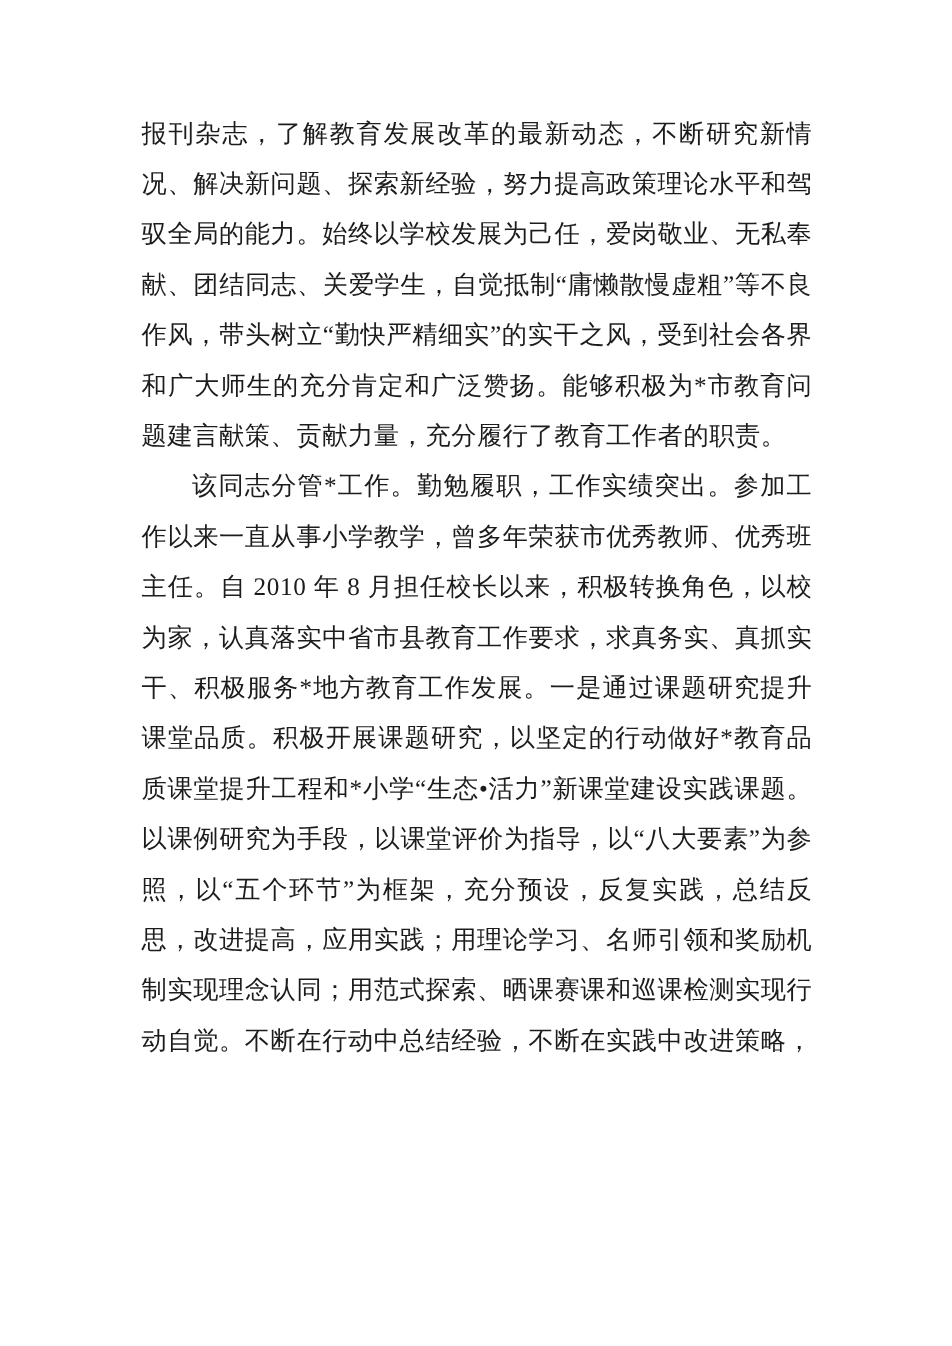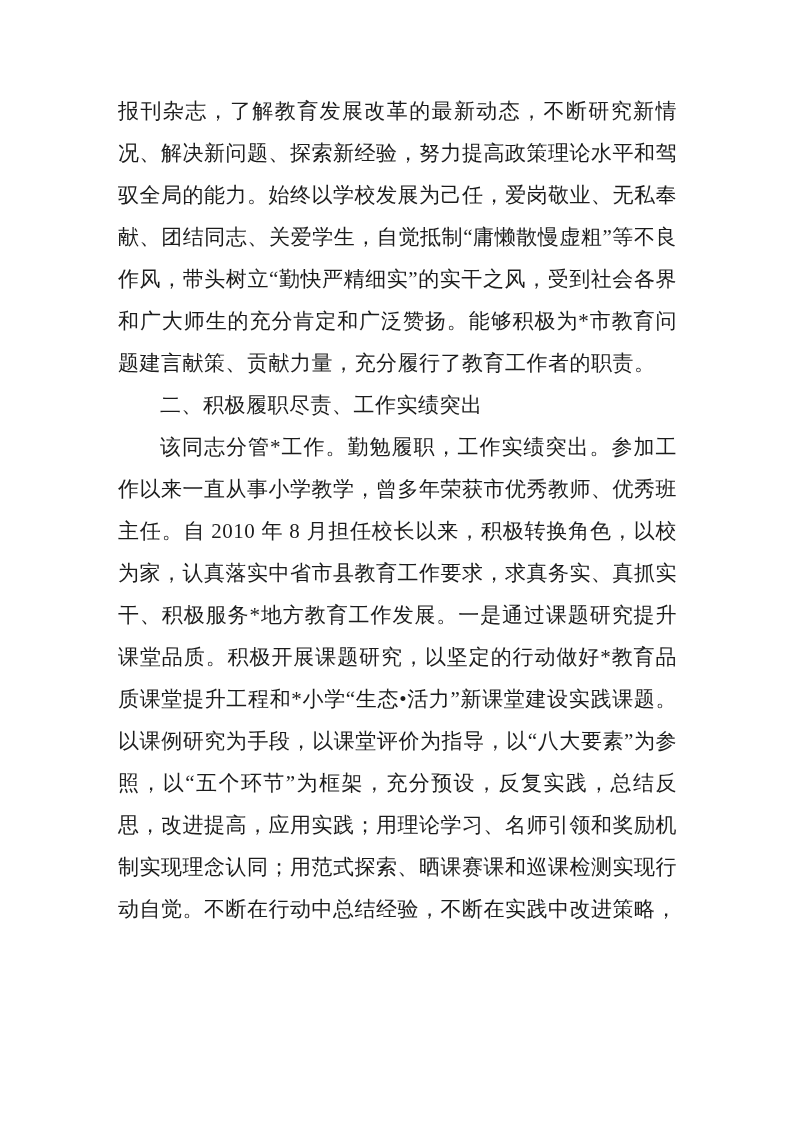--- a/index.html
+++ b/index.html
@@ -37,16 +37,15 @@
     margin: 42px 0;
     text-indent: 2em;
   }
 </style>
 </head>
 <body>
 
 <div class="page">
   <p class="para-body">报刊杂志，了解教育发展改革的最新动态，不断研究新情况、解决新问题、探索新经验，努力提高政策理论水平和驾驭全局的能力。始终以学校发展为己任，爱岗敬业、无私奉献、团结同志、关爱学生，自觉抵制“庸懒散慢虚粗”等不良作风，带头树立“勤快严精细实”的实干之风，受到社会各界和广大师生的充分肯定和广泛赞扬。能够积极为*市教育问题建言献策、贡献力量，充分履行了教育工作者的职责。</p>
 
-  <p class="section-heading">二、积极履职尽责、工作实绩突出</p>
 
   <p class="para-body para-indent">该同志分管*工作。勤勉履职，工作实绩突出。参加工作以来一直从事小学教学，曾多年荣获市优秀教师、优秀班主任。自 2010 年 8 月担任校长以来，积极转换角色，以校为家，认真落实中省市县教育工作要求，求真务实、真抓实干、积极服务*地方教育工作发展。一是通过课题研究提升课堂品质。积极开展课题研究，以坚定的行动做好*教育品质课堂提升工程和*小学“生态•活力”新课堂建设实践课题。以课例研究为手段，以课堂评价为指导，以“八大要素”为参照，以“五个环节”为框架，充分预设，反复实践，总结反思，改进提高，应用实践；用理论学习、名师引领和奖励机制实现理念认同；用范式探索、晒课赛课和巡课检测实现行动自觉。不断在行动中总结经验，不断在实践中改进策略，</p>
 </div>
 
 </body></html>

